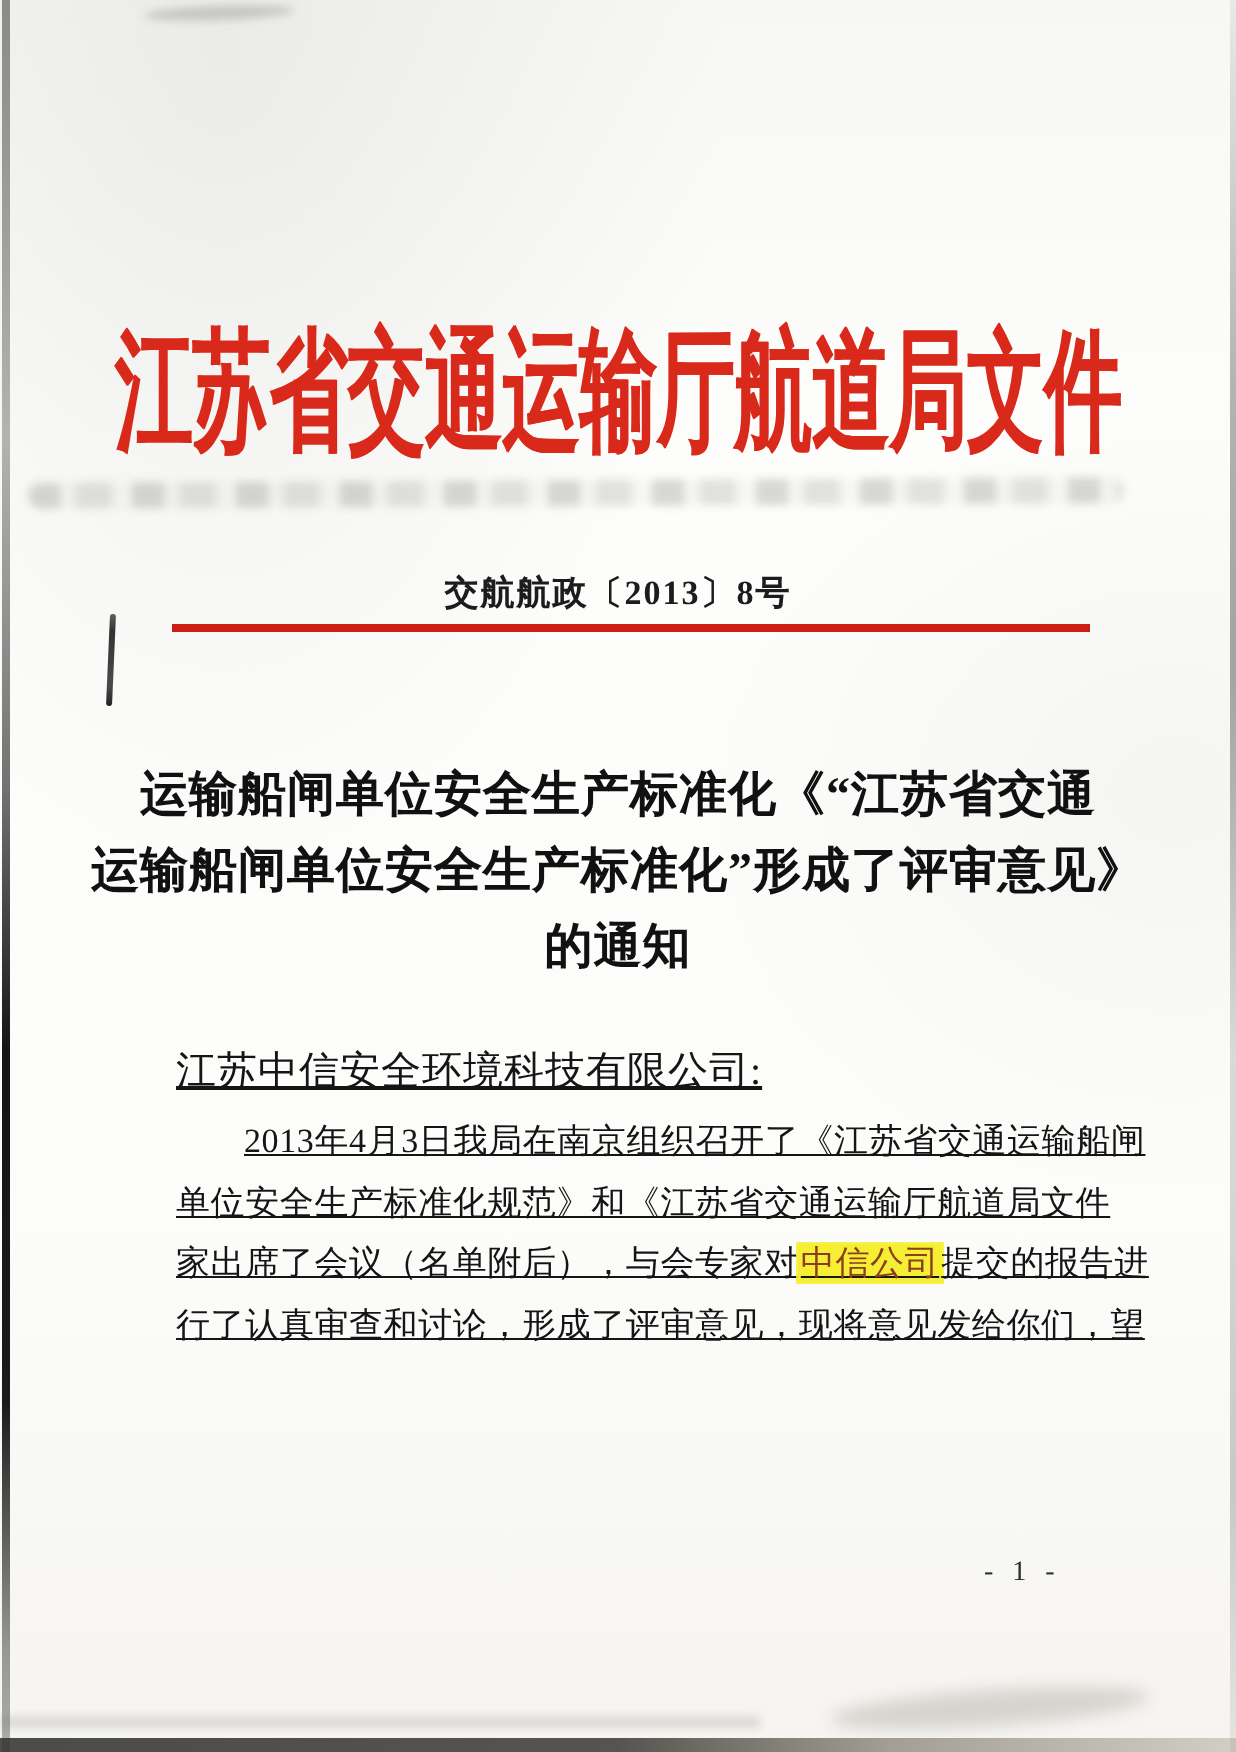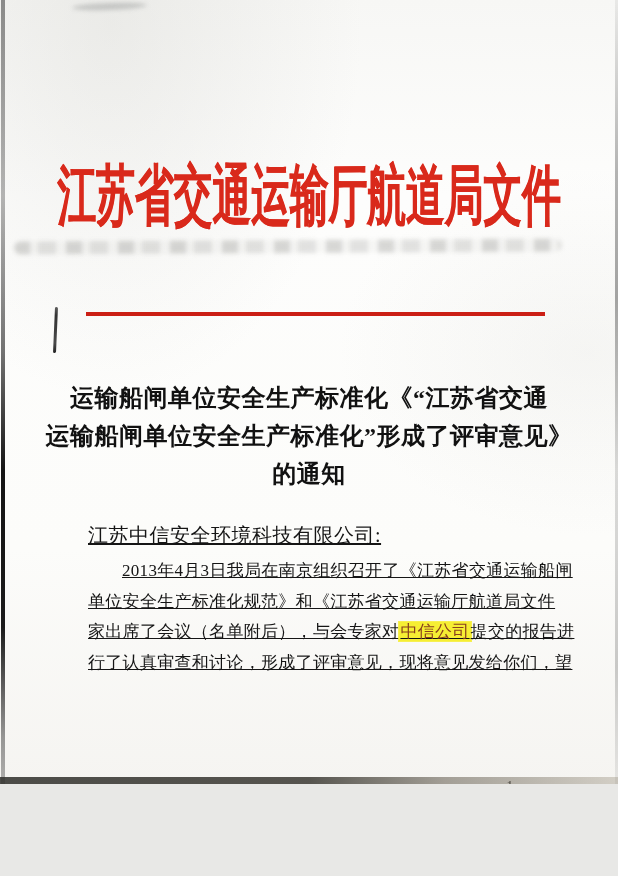--- a/index.html
+++ b/index.html
@@ -1,19 +1,19 @@
 <!DOCTYPE html>
 <html><head>
 <meta charset="utf-8">
 <style>
   * { margin:0; padding:0; box-sizing:border-box; }
   html,body { background:#e8e8e6; }
   .page {
     position:relative;
-    width:618px; height:784px;
+    width:618px; height:876px;
     margin:0 auto;
     overflow:hidden;
     background:
       radial-gradient(ellipse at 18% 3%, rgba(205,205,200,0.30), transparent 35%),
       radial-gradient(ellipse at 95% 45%, rgba(210,210,205,0.18), transparent 30%),
       linear-gradient(180deg, #f7f7f5 0%, #fdfdfc 25%, #fcfcfa 70%, #f5f4f1 100%);
     font-family:"Liberation Serif","DejaVu Serif",serif;
     color:#1a1a1a;
   }
 
@@ -116,20 +116,21 @@
   <div class="edge-right"></div>
   <div class="edge-bottom"></div>
   <div class="smudge-top"></div>
   <div class="smudge-bleed"></div>
   <div class="smudge-bottom-left"></div>
   <div class="smudge-bottom-right"></div>
   <div class="pen-mark"></div>
 
   <div class="header-title">江苏省交通运输厅航道局文件</div>
 
+  <div class="doc-number">交航航政〔2013〕8号</div>
 
   <div class="red-divider"></div>
 
   <div class="doc-title">
     <div>运输船闸单位安全生产标准化《“江苏省交通</div>
     <div>运输船闸单位安全生产标准化”形成了评审意见》</div>
     <div>的通知</div>
   </div>
 
   <div class="salutation">江苏中信安全环境科技有限公司:</div>

